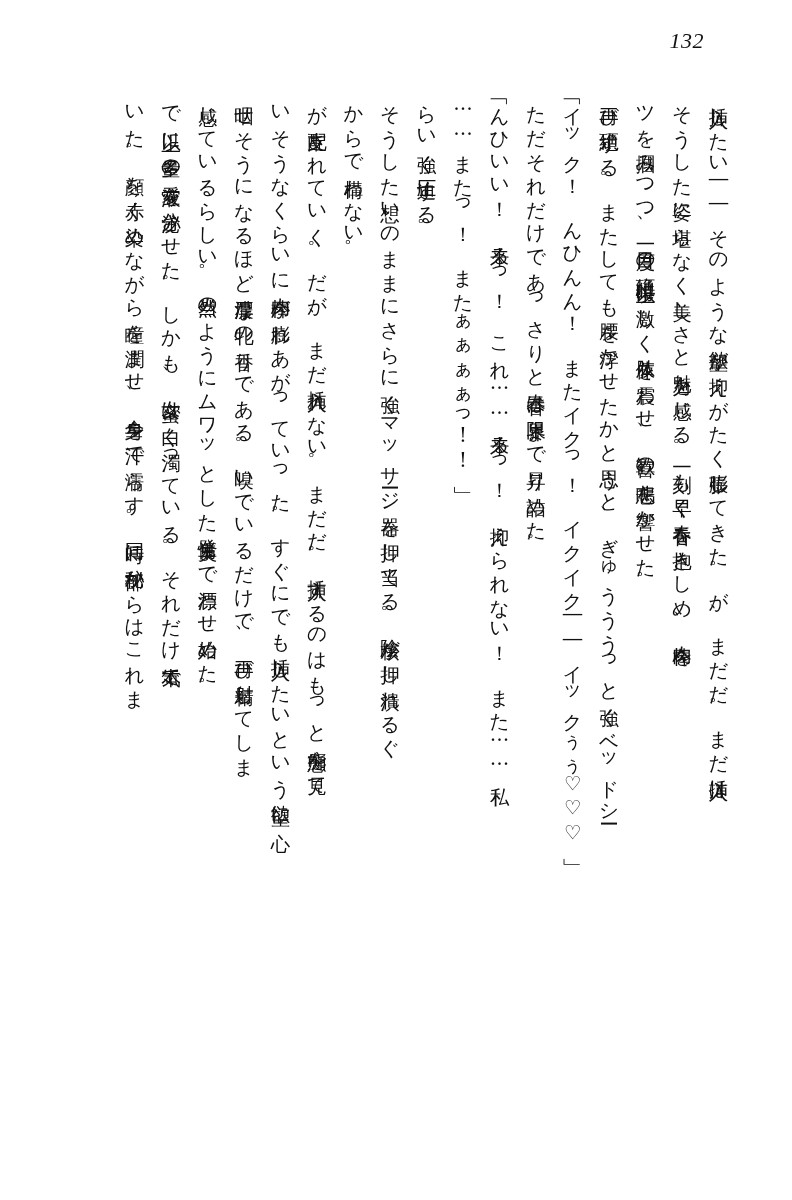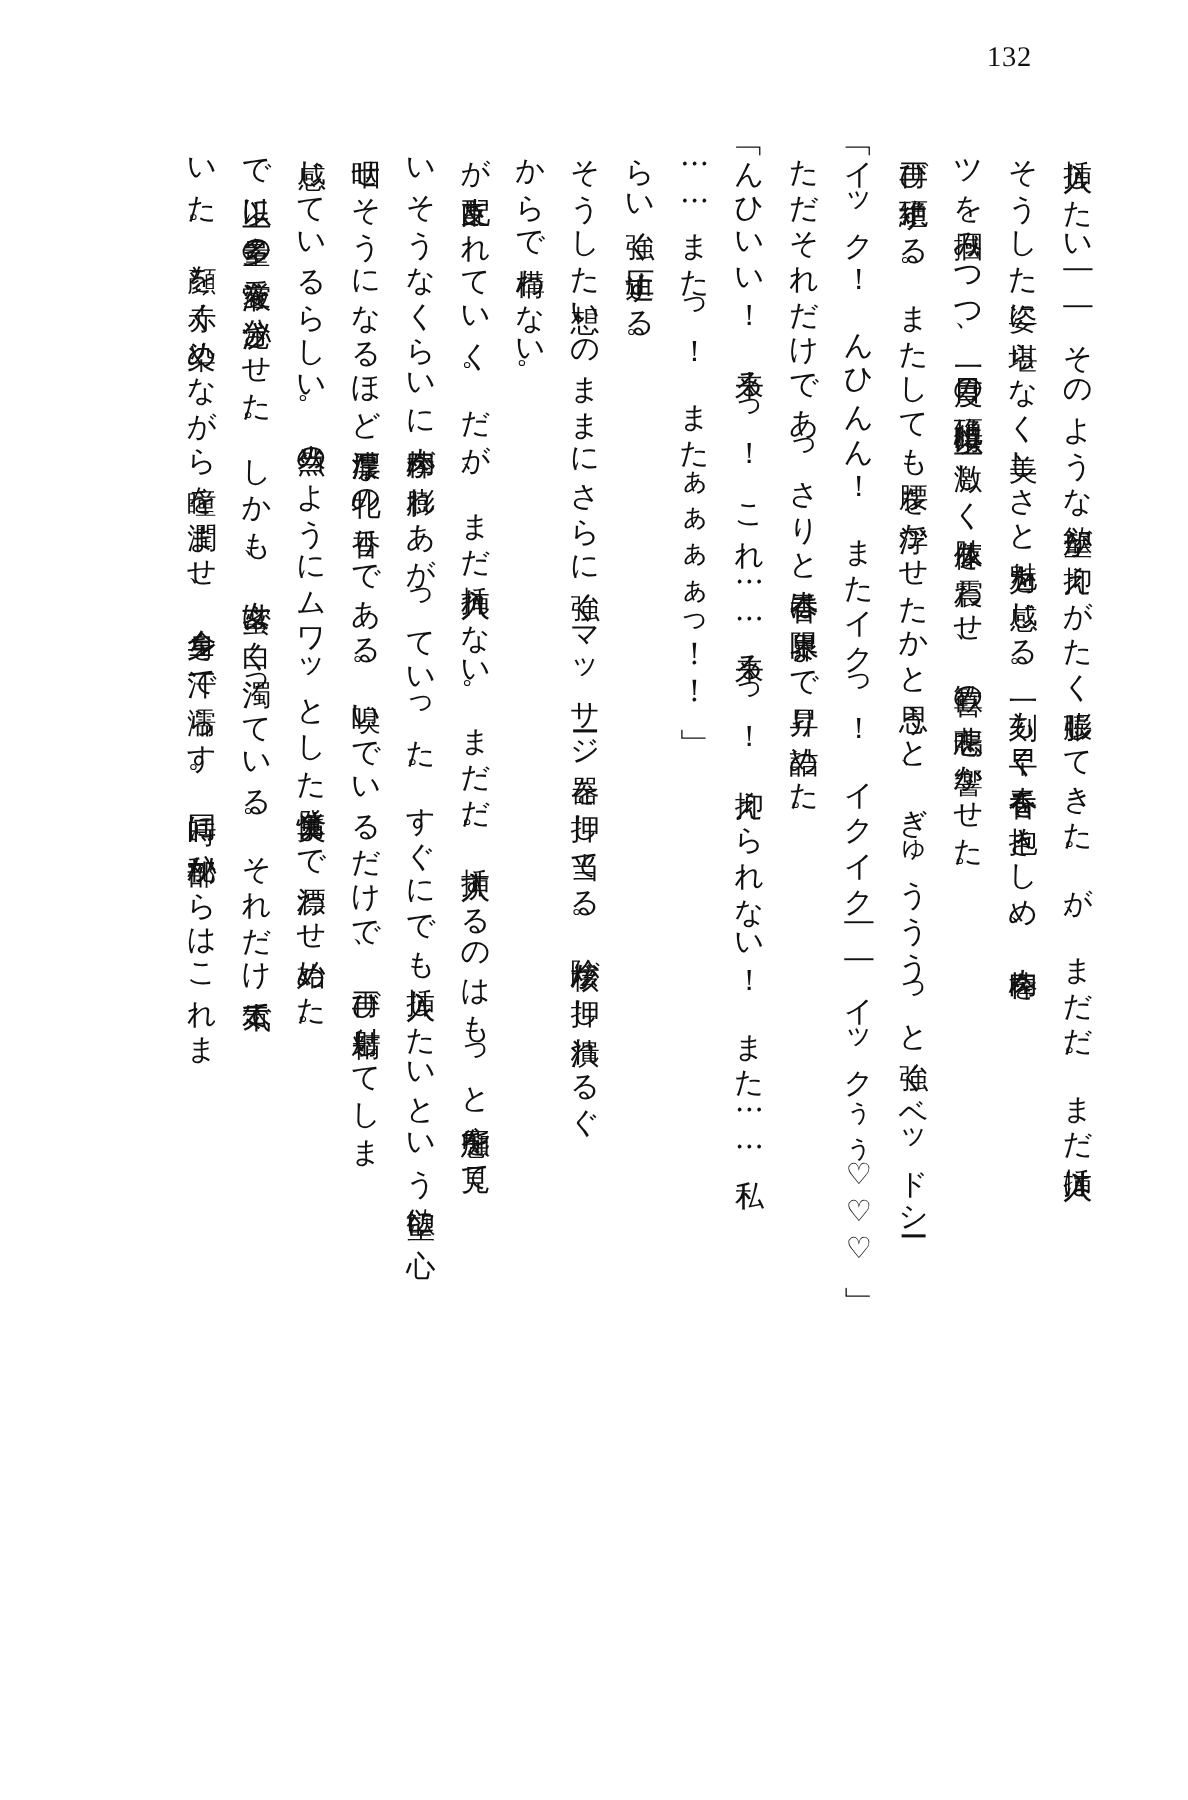--- a/index.html
+++ b/index.html
@@ -17,23 +17,24 @@
   }
   .page {
     position: relative;
     width: 792px;
     height: 1200px;
     box-sizing: border-box;
   }
   .page-number {
     position: absolute;
     top: 28px;
-    right: 104px;
+    right: 88px;
     font-family: "Liberation Serif", "DejaVu Serif", serif;
-    font-size: 19px;
+    font-style: italic;
+    font-size: 22px;
     color: #111111;
     letter-spacing: 0.5px;
   }
   .body-text {
     position: absolute;
     top: 92px;
     left: 40px;
     right: 56px;
     height: 1040px;
     writing-mode: vertical-rl;

